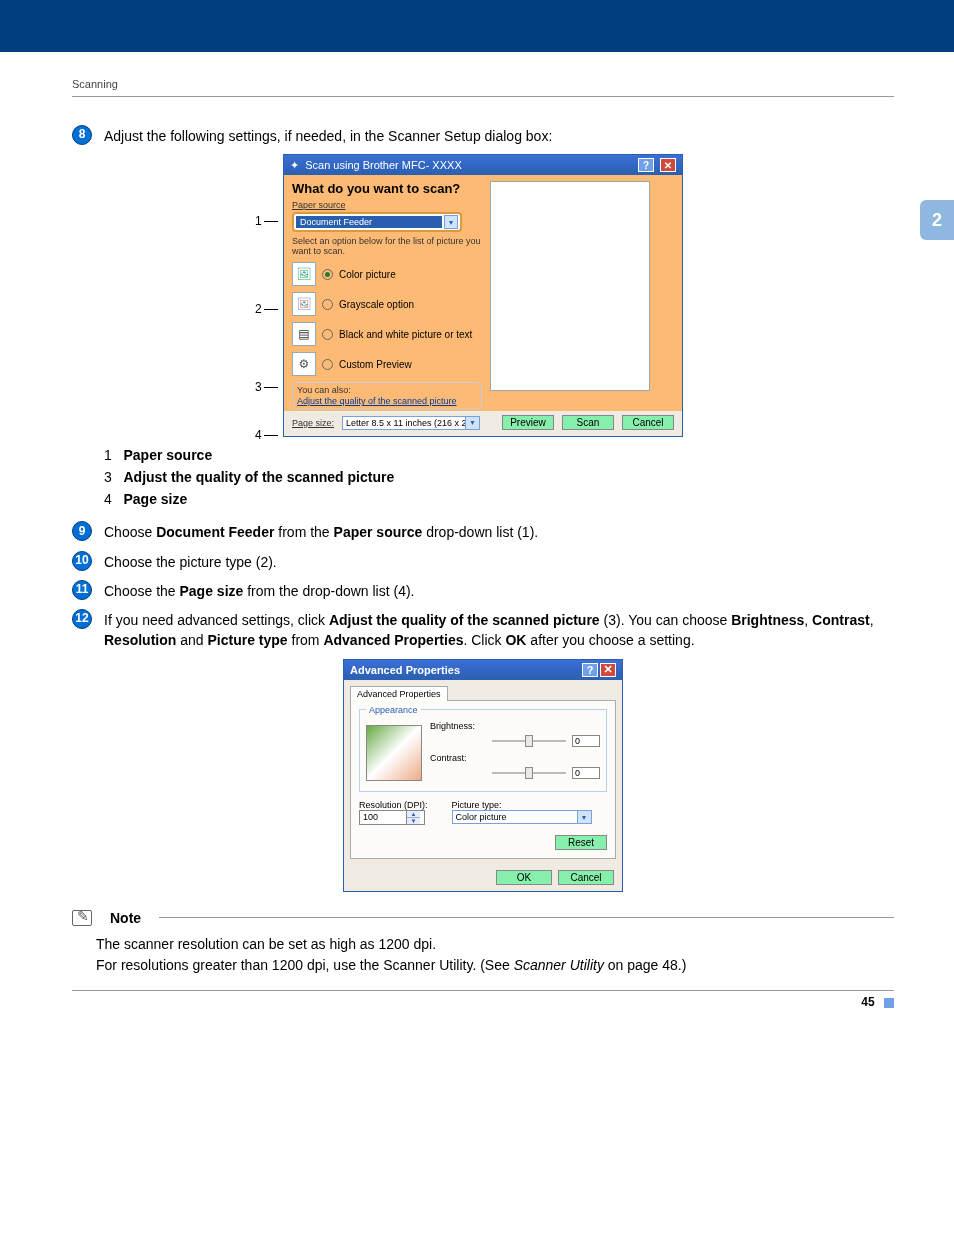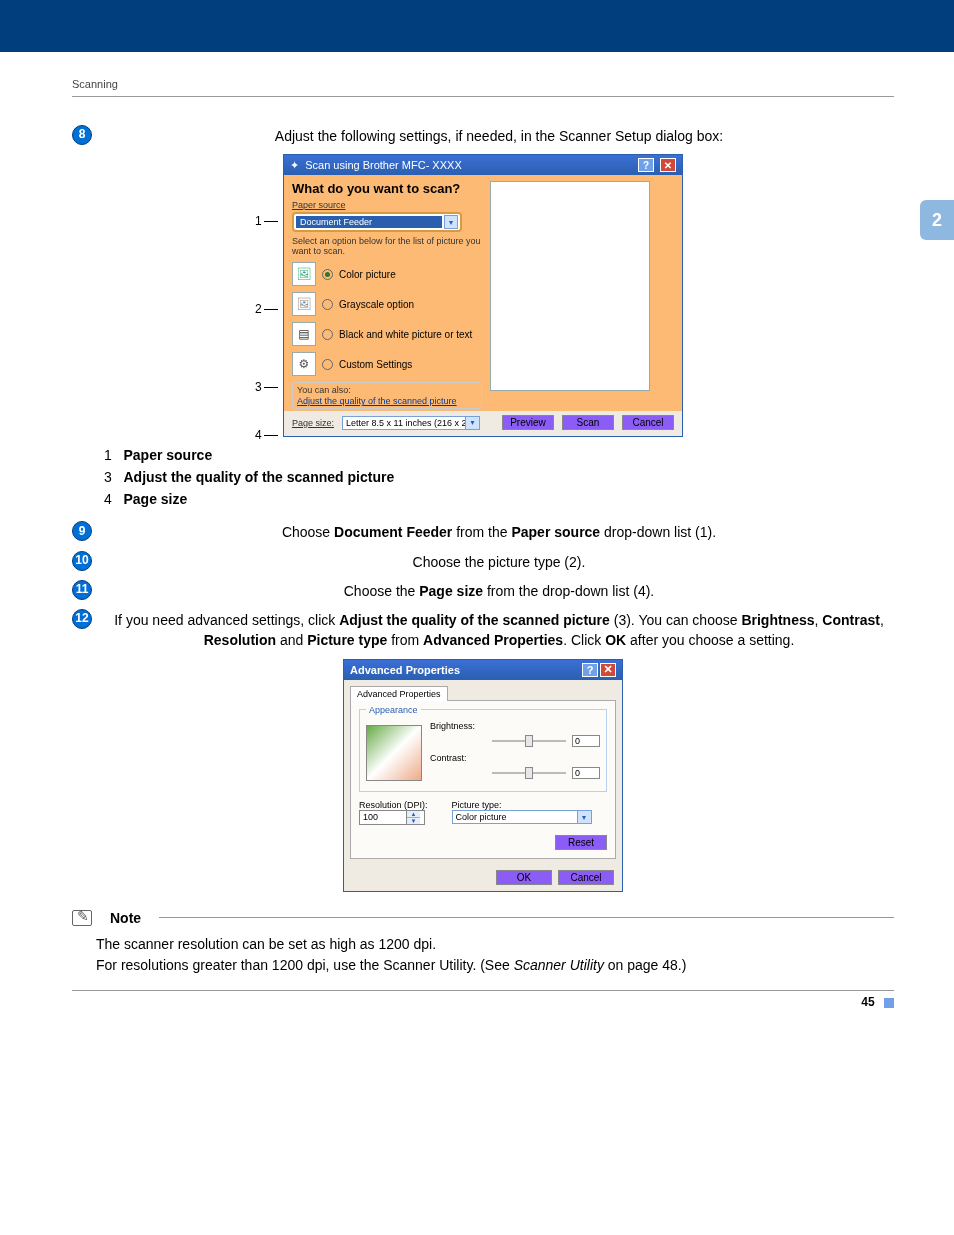--- a/index.html
+++ b/index.html
@@ -23,21 +23,21 @@
     display: flex; align-items: center; justify-content: center;
   }
 
   .step { display: flex; gap: 12px; margin: 6px 0 8px 0; line-height: 1.45; }
   .step-num {
     flex: 0 0 20px; width: 20px; height: 20px; border-radius: 50%;
     background: #0070d6; color: #fff; font-size: 12px; font-weight: bold;
     display: flex; align-items: center; justify-content: center;
     border: 1px solid #003e7e;
   }
-  .step-body { flex: 1; padding-top: 1px; text-align: center; }
+  .step-body { flex: 1; padding-top: 1px; }
   .step-body b { font-weight: bold; }
 
   .fig-wrap { display: flex; justify-content: center; margin: 6px 0 10px 0; }
 
   
   .dlg1 { border: 1px solid #2a5fb0; background: #eee; width: 400px; font-family: Tahoma, Arial, sans-serif; font-size: 10px; position: relative; }
   .dlg1-title { background: linear-gradient(#3b6fd6, #2a5fb0); color: #fff; padding: 3px 6px; font-size: 11px; display: flex; align-items: center; gap: 6px; }
   .dlg1-title .sp { flex: 1; }
   .dlg1-title .btn-help, .dlg1-title .btn-close {
     width: 16px; height: 14px; border: 1px solid #fff; display: inline-flex; align-items: center; justify-content: center; font-size: 10px; font-weight: bold; color: #fff;
@@ -62,21 +62,21 @@
     width: 11px; height: 11px; border: 1px solid #666; border-radius: 50%; display: inline-flex; align-items: center; justify-content: center;
   }
   .radio-row .rdot.sel::after { content:""; width:5px; height:5px; background:#2a7a2a; border-radius:50%; }
   .linklike { color: #003a9e; font-size: 9px; text-decoration: underline; cursor: pointer; }
   .preview-pane { width: 160px; height: 210px; border: 1px solid #9aa; background: #fff; }
   .dlg1-foot { display: flex; gap: 8px; align-items: center; padding: 4px 8px 6px 8px; background: #efebe2; }
   .pgsize-lbl { font-size: 9px; text-decoration: underline; color: #333; }
   .pgsize-sel { flex: 0 0 auto; display: flex; border: 1px solid #7aa0d8; background: #fff; font-size: 9px; width: 138px; }
   .pgsize-sel span:first-child { flex:1; padding: 1px 3px; overflow: hidden; white-space: nowrap; }
   .pgsize-sel .selarrow { width: 14px; background: #cfe3ff; border-left: 1px solid #7aa0d8; color: #2a5fb0; font-size: 8px; display: flex; align-items: center; justify-content: center; }
-  .dlg-btn { border: 1px solid #888; background: #8b5cf6; font-size: 10px; padding: 1px 0; width: 52px; text-align: center; }
+  .dlg-btn { border: 1px solid #888; background: #86efac; font-size: 10px; padding: 1px 0; width: 52px; text-align: center; }
   .callout-col { position: absolute; left: -28px; top: 56px; display: flex; flex-direction: column; gap: 0; color: #000; font-size: 12px; }
   .callout { display: flex; align-items: center; gap: 2px; }
   .callout .line { width: 14px; height: 1px; background: #000; }
 
   .legend { margin: 10px 0 14px 32px; }
   .legend .item { margin: 6px 0; font-size: 14px; }
   .legend .item span.key { font-weight: bold; }
 
   
   .dlg2 { border: 1px solid #2a5fb0; width: 280px; font-family: Tahoma, Arial, sans-serif; font-size: 10px; background: #efebe2; }
@@ -189,21 +189,21 @@
               <span>Grayscale option</span>
             </div>
             <div class="radio-row">
               <div class="ricon" style="color:#333;">▤</div>
               <span class="rdot"></span>
               <span>Black and white picture or text</span>
             </div>
             <div class="radio-row">
               <div class="ricon" style="color:#555;">⚙</div>
               <span class="rdot"></span>
-              <span>Custom Settings</span>
+              <span>Custom Preview</span>
             </div>
 
             <div style="border:1px solid #ccc; border-radius:3px; padding:2px 4px; margin-top:4px;">
               <div style="font-size:9px;color:#333;">You can also:</div>
               <span class="linklike">Adjust the quality of the scanned picture</span>
             </div>
           </div>
           <div class="preview-pane"></div>
         </div>
         <div class="dlg1-foot">

